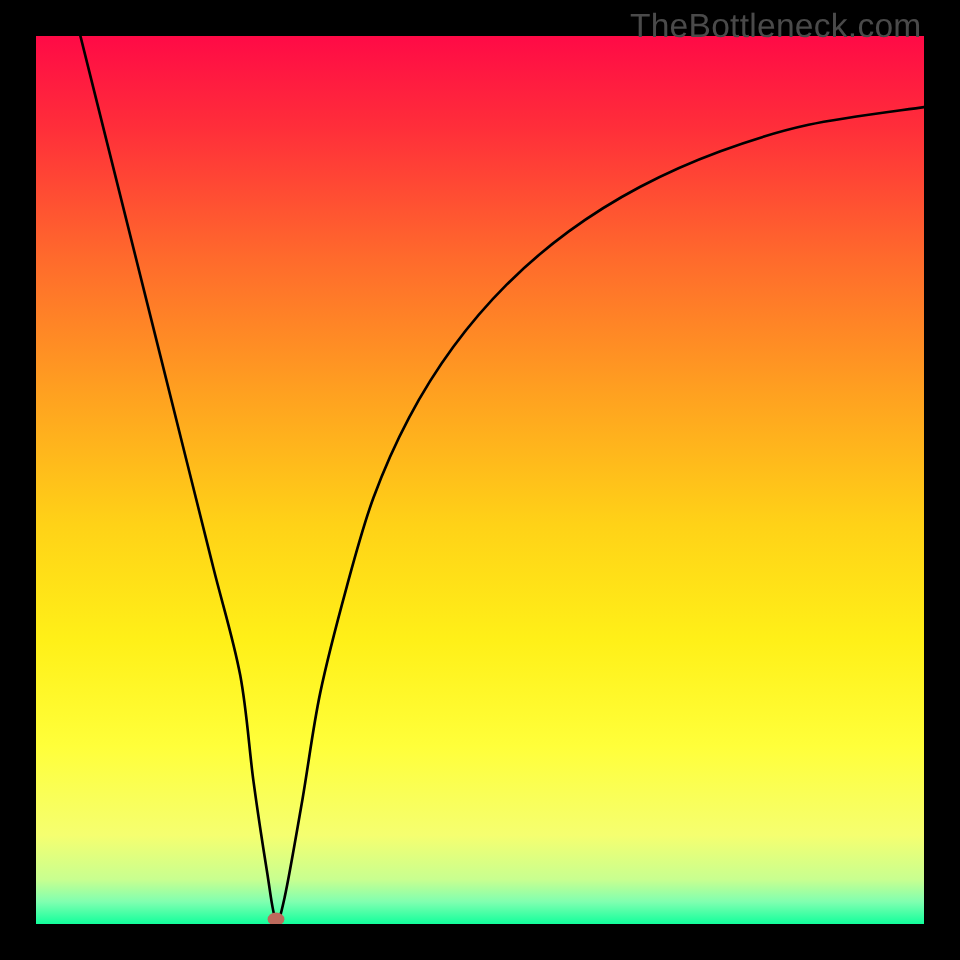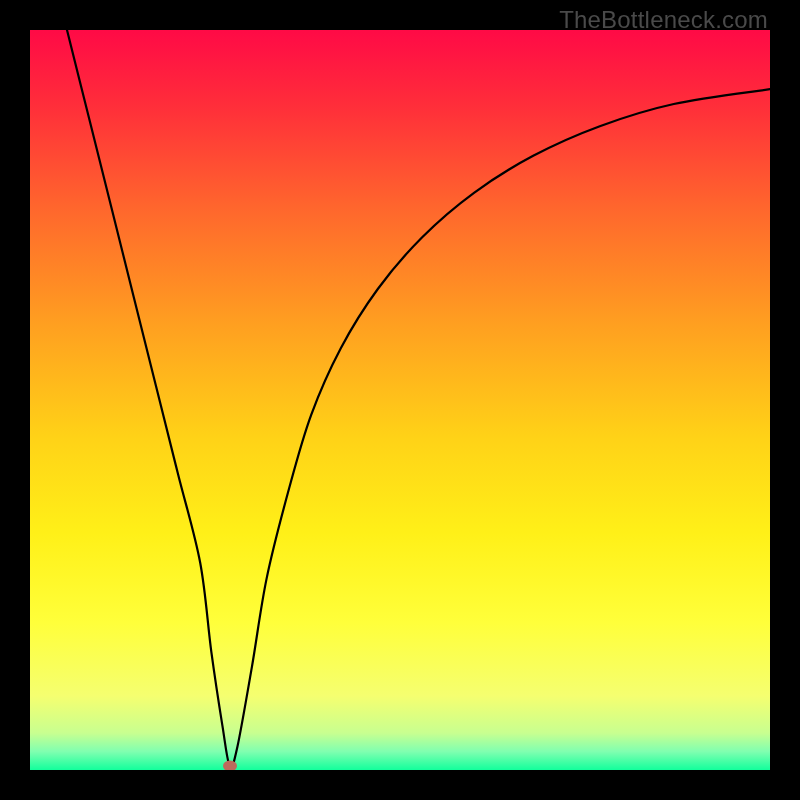--- a/index.html
+++ b/index.html
@@ -32,21 +32,21 @@
     left: 0;
     top: 0;
     width: 100%;
     height: 100%;
   }
   .watermark {
     position: absolute;
     top: 6px;
     right: 32px;
     color: #4a4a4a;
-    font-size: 24px;
+    font-size: 28px;
     font-weight: 500;
     letter-spacing: 0.2px;
   }
   svg.curve {
     position: absolute;
     left: 0;
     top: 0;
     width: 740px;
     height: 740px;
   }

